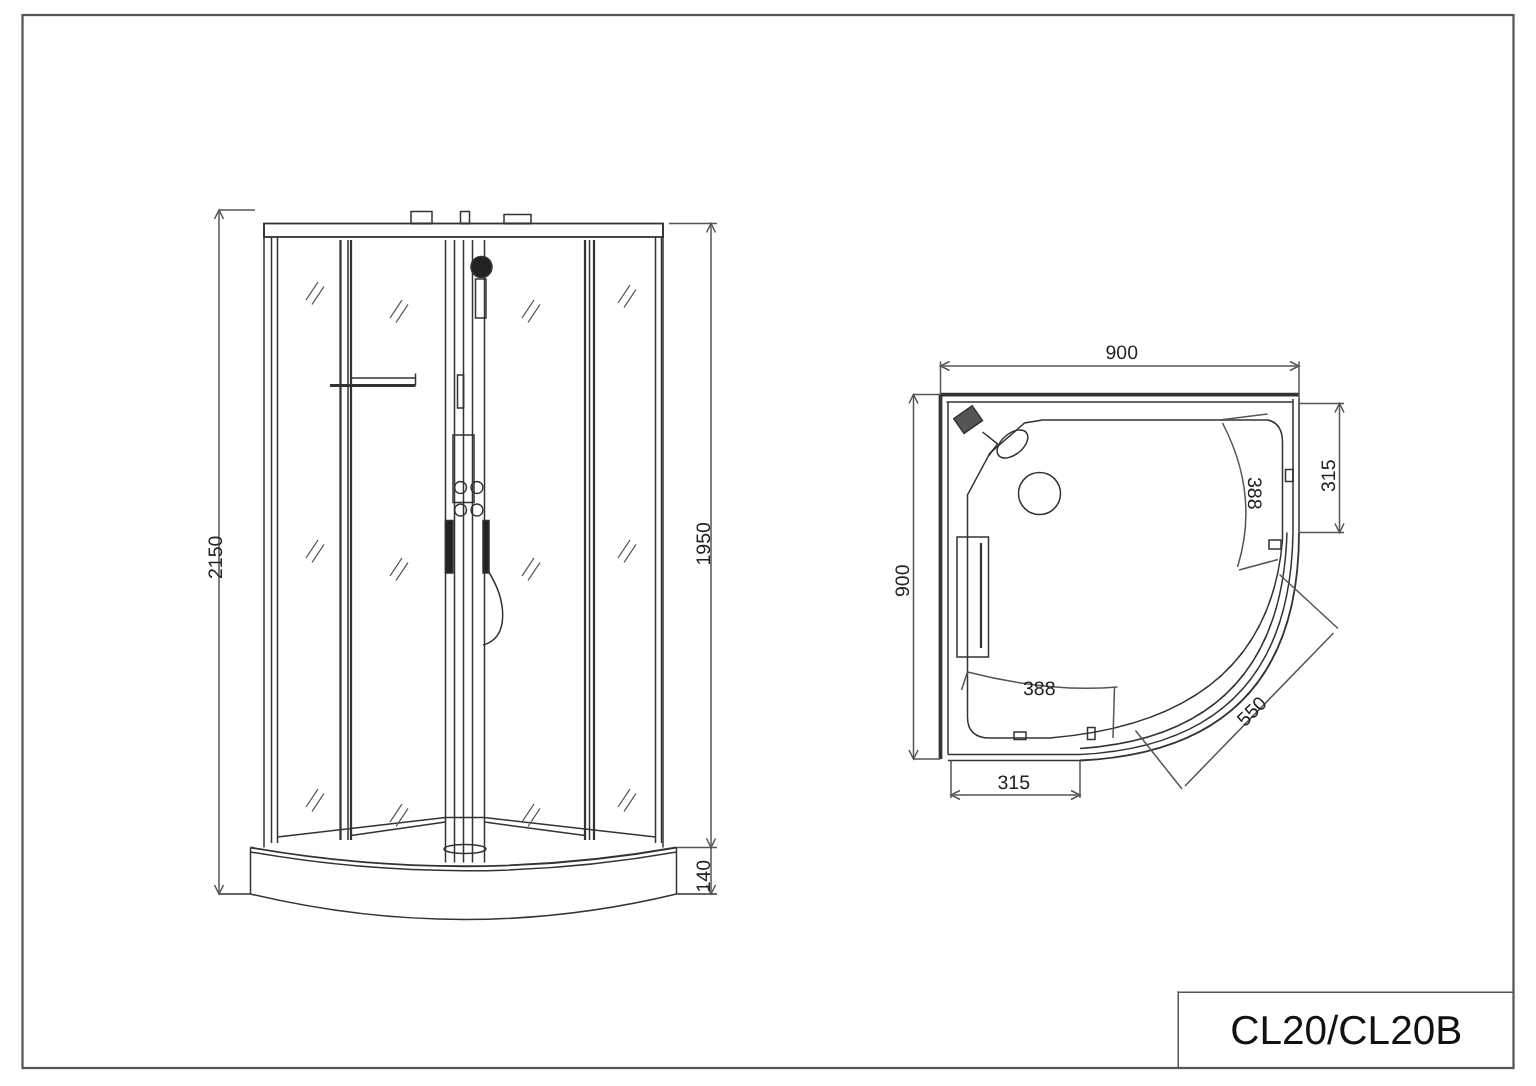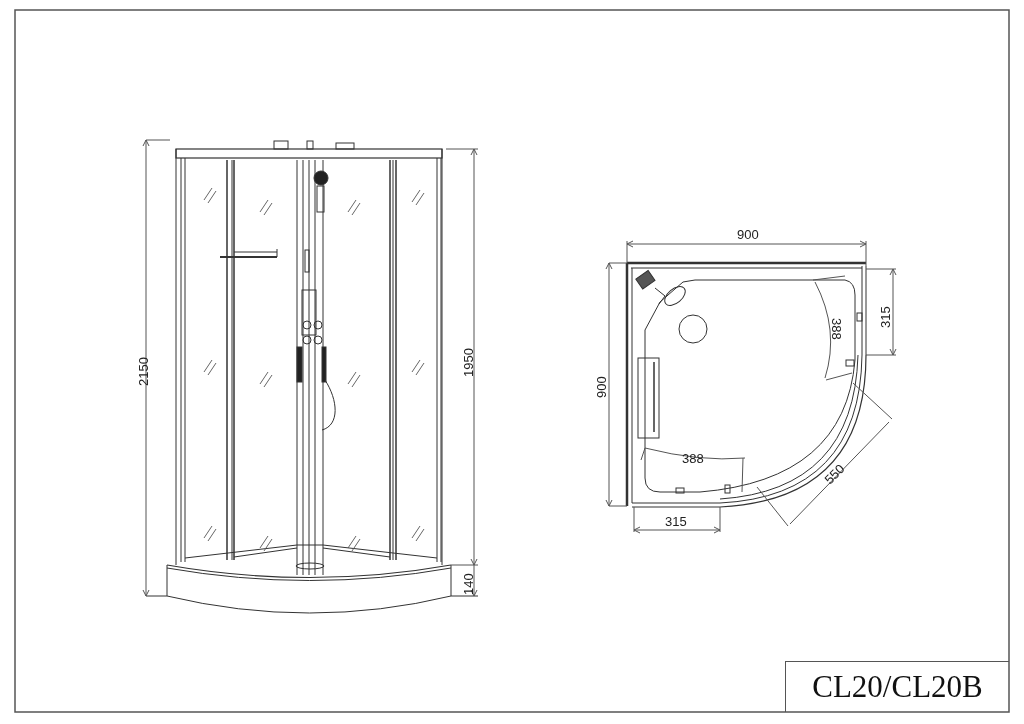--- a/index.html
+++ b/index.html
@@ -1,20 +1,20 @@
 <!DOCTYPE html>
 <html><head>
 <meta charset="utf-8">
 <style>
   html, body { margin:0; padding:0; background:#ffffff; }
   body { width:1024px; height:724px; position:relative; overflow:hidden; font-family:"Liberation Sans", sans-serif; }
   #sheet { position:absolute; left:0; top:0; width:1024px; height:724px; }
   .lbl { font-family:"Liberation Sans", sans-serif; font-size:13px; fill:#222; }
   .title-box { position:absolute; left:785px; top:661px; width:224px; height:51px; border-top:1.5px solid #555; border-left:1.5px solid #555; box-sizing:border-box; display:flex; align-items:center; justify-content:center; }
-  .title-text { font-family:Liberation Serif, serif; font-size:31px; color:#111; letter-spacing:0px; }
+  .title-text { font-family:Liberation Sans, sans-serif; font-size:27px; color:#111; letter-spacing:0px; }
 </style>
 </head>
 <body>
 
 <svg id="sheet" viewBox="0 0 1024 724" width="1024" height="724" xmlns="http://www.w3.org/2000/svg">
 
   <rect x="15" y="10" width="994" height="702" fill="none" stroke="#555" stroke-width="1.5"></rect>
 
   <g stroke="#333" fill="none" stroke-width="1">
 

